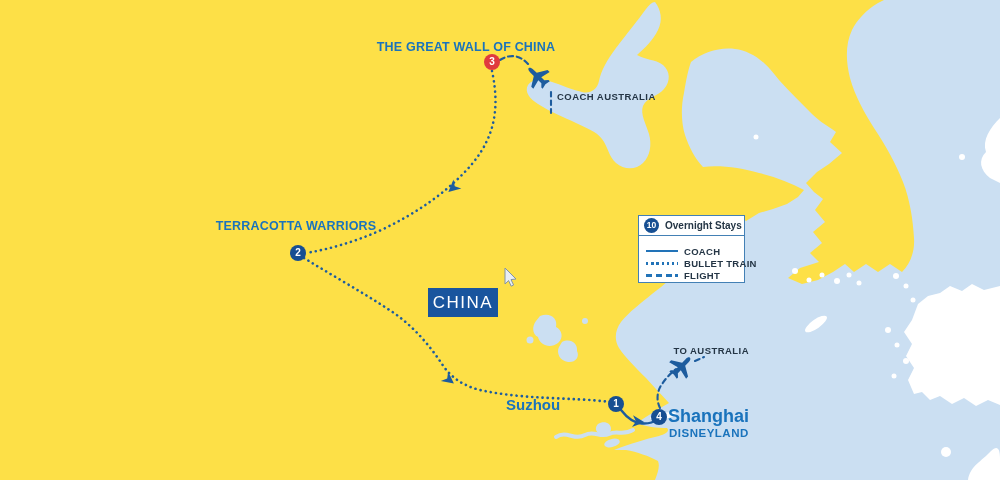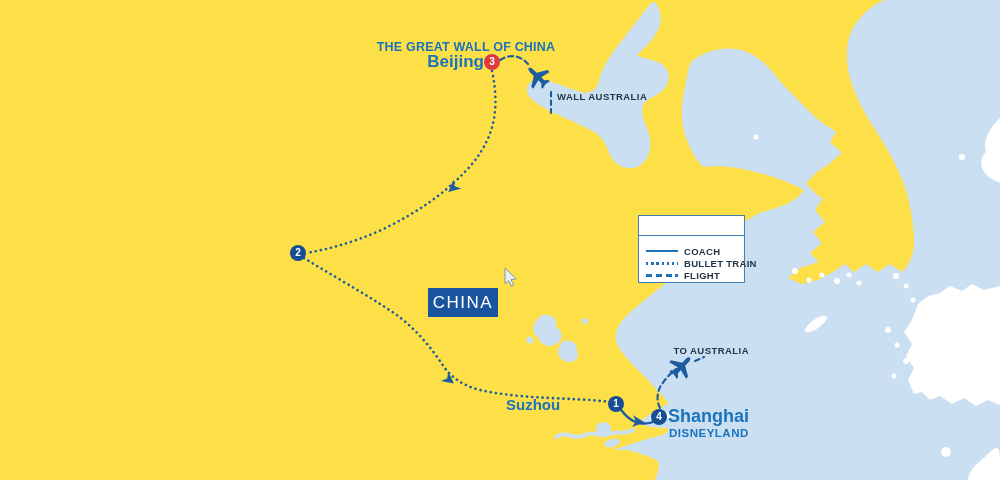--- a/index.html
+++ b/index.html
@@ -157,39 +157,43 @@
     <g>
       <path fill="none" stroke="var(--route)" stroke-width="2.1" stroke-linecap="round" stroke-dasharray="5 3.8" d="M 660,408 C 656,400 657,391 662,384 C 666,378 671,373 676,369"></path>
       <path fill="none" stroke="var(--route)" stroke-width="2.1" stroke-linecap="round" stroke-dasharray="5 3.8" d="M 695,361 L 704,357"></path>
       <path fill="var(--route)" d="M 0,-11.5 C 1.1,-11.5 1.9,-10 1.9,-7.8 L 1.9,-3.4 L 10.5,1.8 L 10.5,4.3 L 1.9,2.2 L 1.9,6 L 4.6,8.6 L 4.6,10.2 L 0,9.2 L -4.6,10.2 L -4.6,8.6 L -1.9,6 L -1.9,2.2 L -10.5,4.3 L -10.5,1.8 L -1.9,-3.4 L -1.9,-7.8 C -1.9,-10 -1.1,-11.5 0,-11.5 Z" transform="translate(681,367) rotate(44) scale(1.12)"></path>
     </g>
 
     <path d="M 505,268 l 0,16 l 3.6,-3.4 l 2.6,5.6 l 2.4,-1.2 l -2.6,-5.4 l 5,-0.6 z" fill="#e9eef5" stroke="#8494a4" stroke-width="1"></path>
   </svg>
 
   <div class="abs poi" style="left:336px;top:40px;width:260px">THE GREAT WALL OF CHINA</div>
-  <div class="abs city" style="left:354px;top:52px;width:130px;font-size:17px;text-align:right">Beijing</div>
   <div class="abs badge red" style="left:484px;top:54px">3</div>
 
-  <div class="abs aus" style="left:557px;top:91px">WALL AUSTRALIA</div>
-
+  <div class="abs aus" style="left:557px;top:91px">COACH AUSTRALIA</div>
+
+  <div class="abs poi" style="left:186px;top:219px;width:220px">TERRACOTTA WARRIORS</div>
   <div class="abs badge blue" style="left:290px;top:245px">2</div>
 
   <div class="abs china-box" style="left:428px;top:288px">CHINA</div>
 
   <div class="abs aus" style="left:609px;top:345px;width:140px;text-align:right">TO AUSTRALIA</div>
 
   <div class="abs city" style="left:506px;top:396px;width:100px;font-size:15px;text-align:left">Suzhou</div>
   <div class="abs badge blue" style="left:608px;top:396px">1</div>
 
   <div class="abs badge blue" style="left:651px;top:409px">4</div>
   <div class="abs city" style="left:668px;top:406px;font-size:18px">Shanghai</div>
   <div class="abs city" style="left:669px;top:427px;font-size:11.5px;letter-spacing:.5px">DISNEYLAND</div>
 
   <div class="abs legend" style="left:638px;top:215px">
+    <div class="lhead">
+      <span class="badge blue">10</span>
+      <span class="ltitle">Overnight Stays</span>
+    </div>
     <div class="ldiv"></div>
     <div class="lrow" style="top:29px">
       <span class="sw sw-solid"></span>
       <span class="lbl">COACH</span>
     </div>
     <div class="lrow" style="top:41px">
       <span class="sw sw-dot"></span>
       <span class="lbl">BULLET TRAIN</span>
     </div>
     <div class="lrow" style="top:53px">

